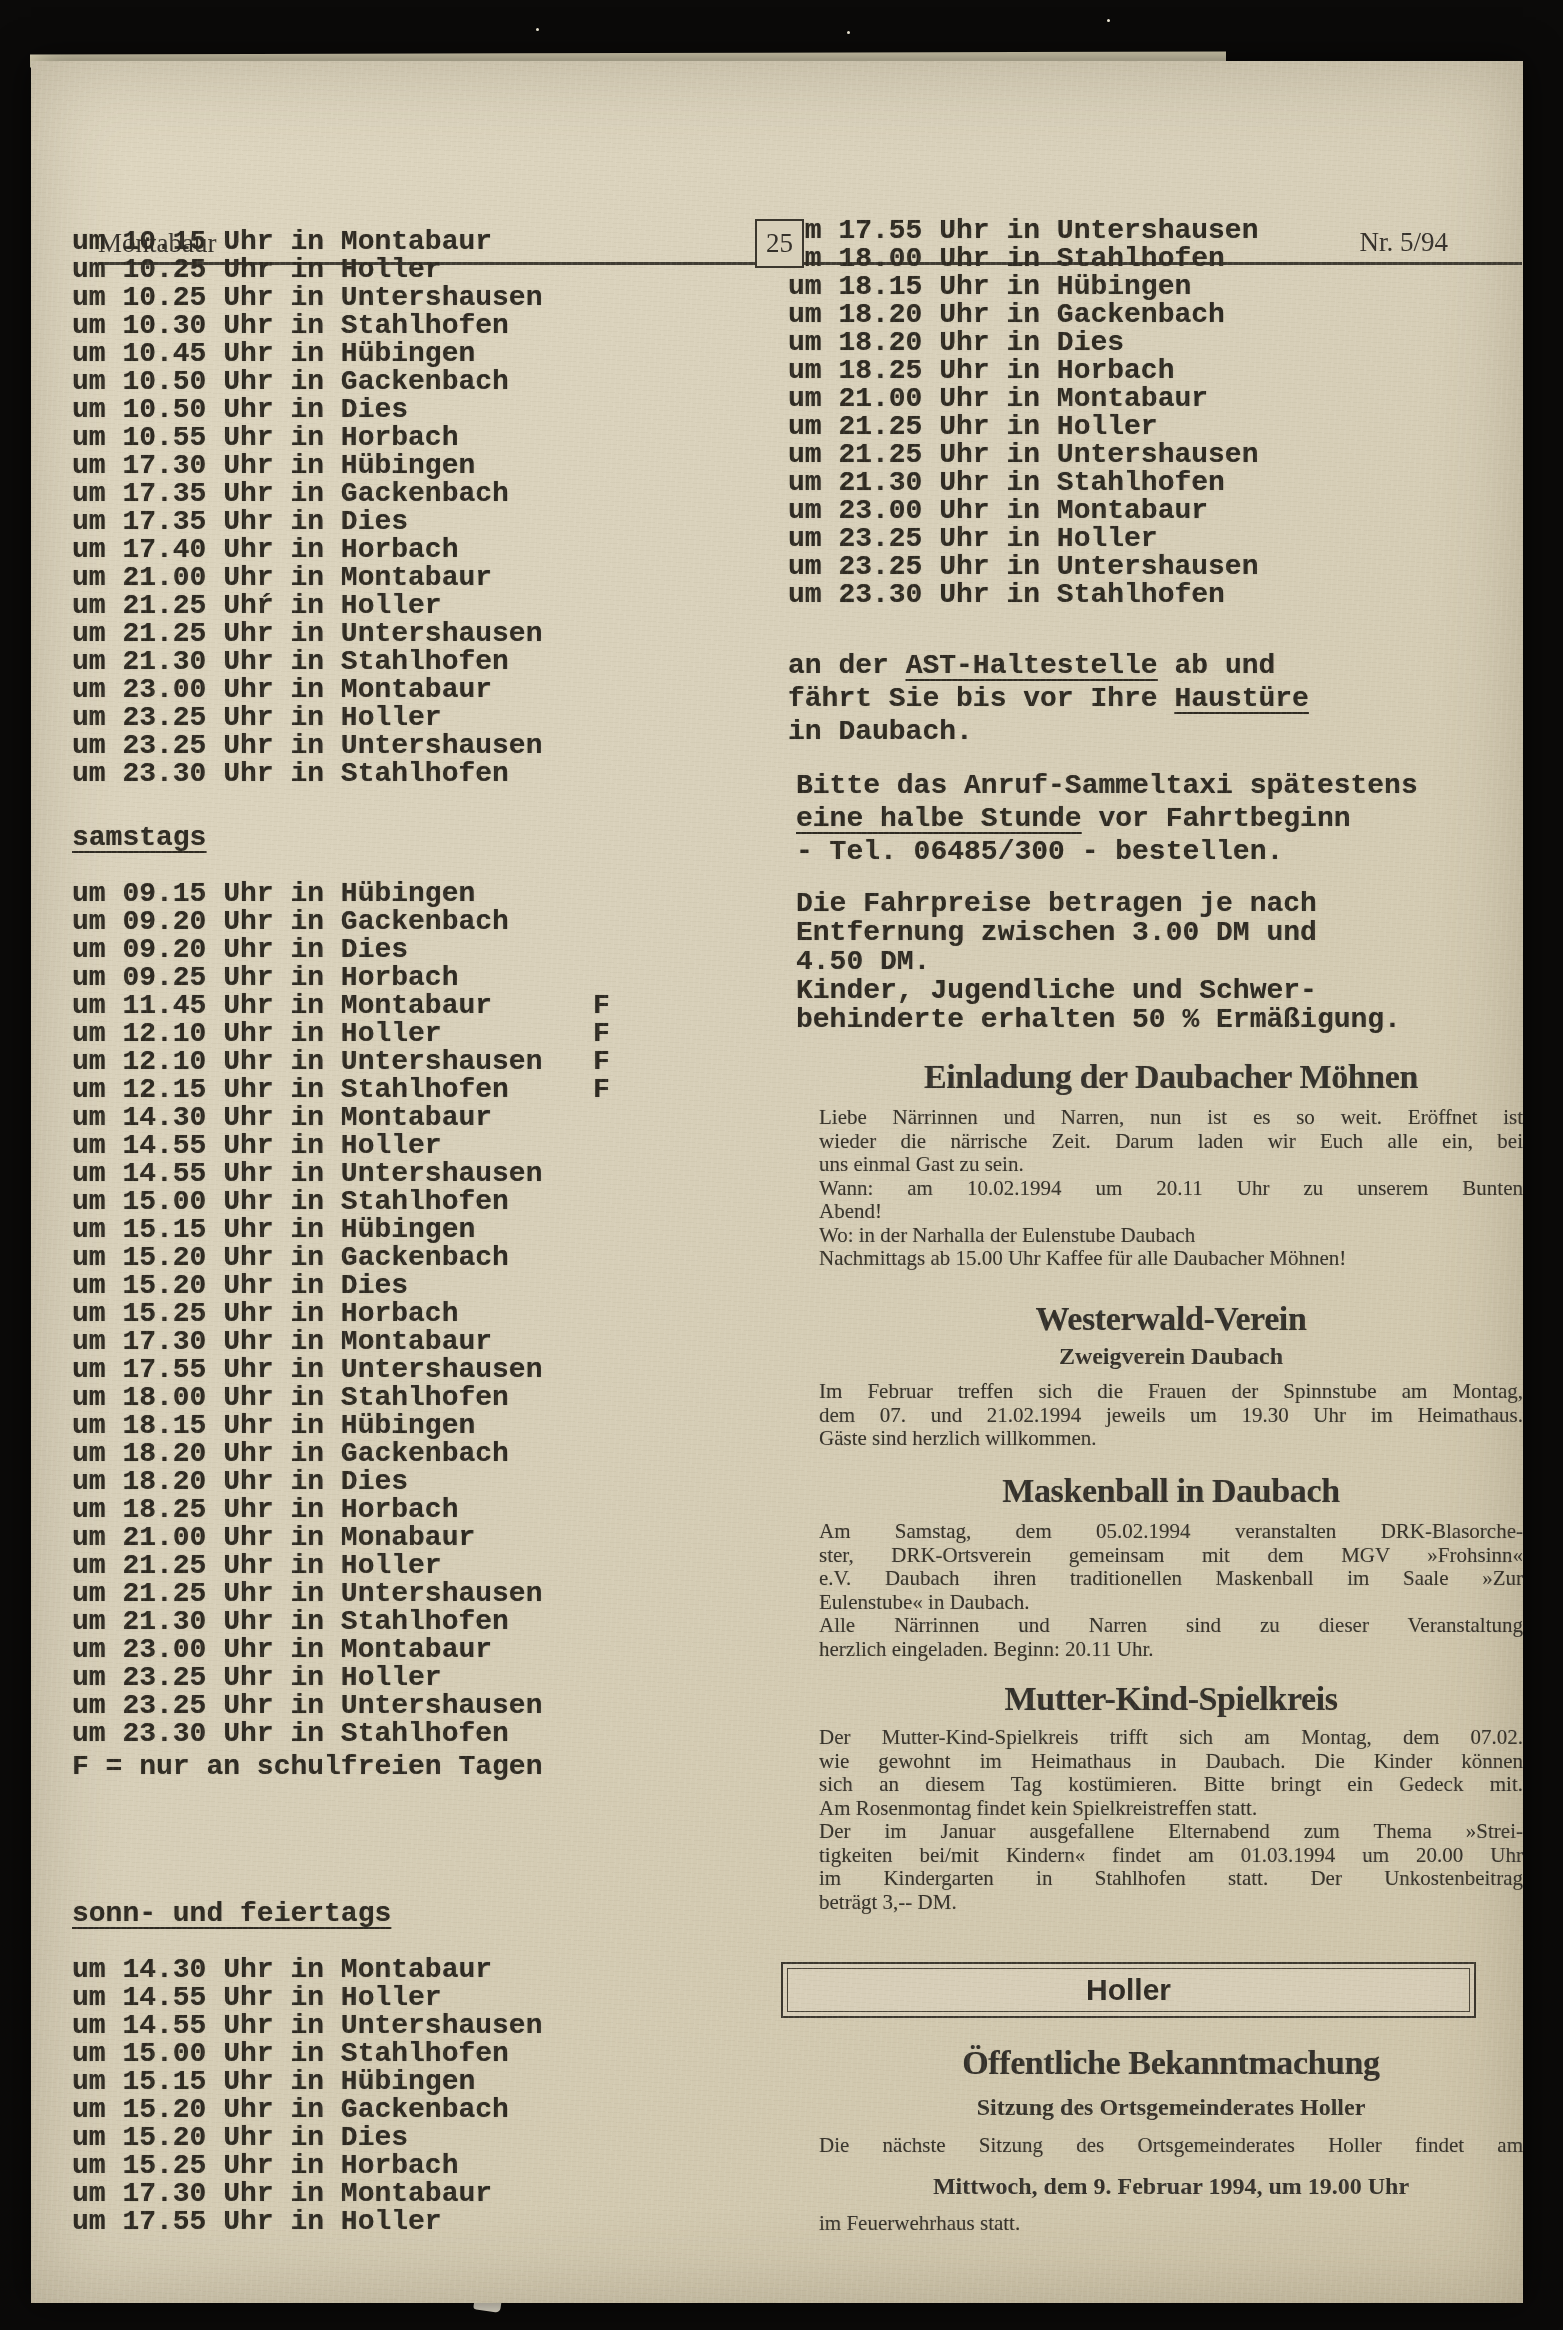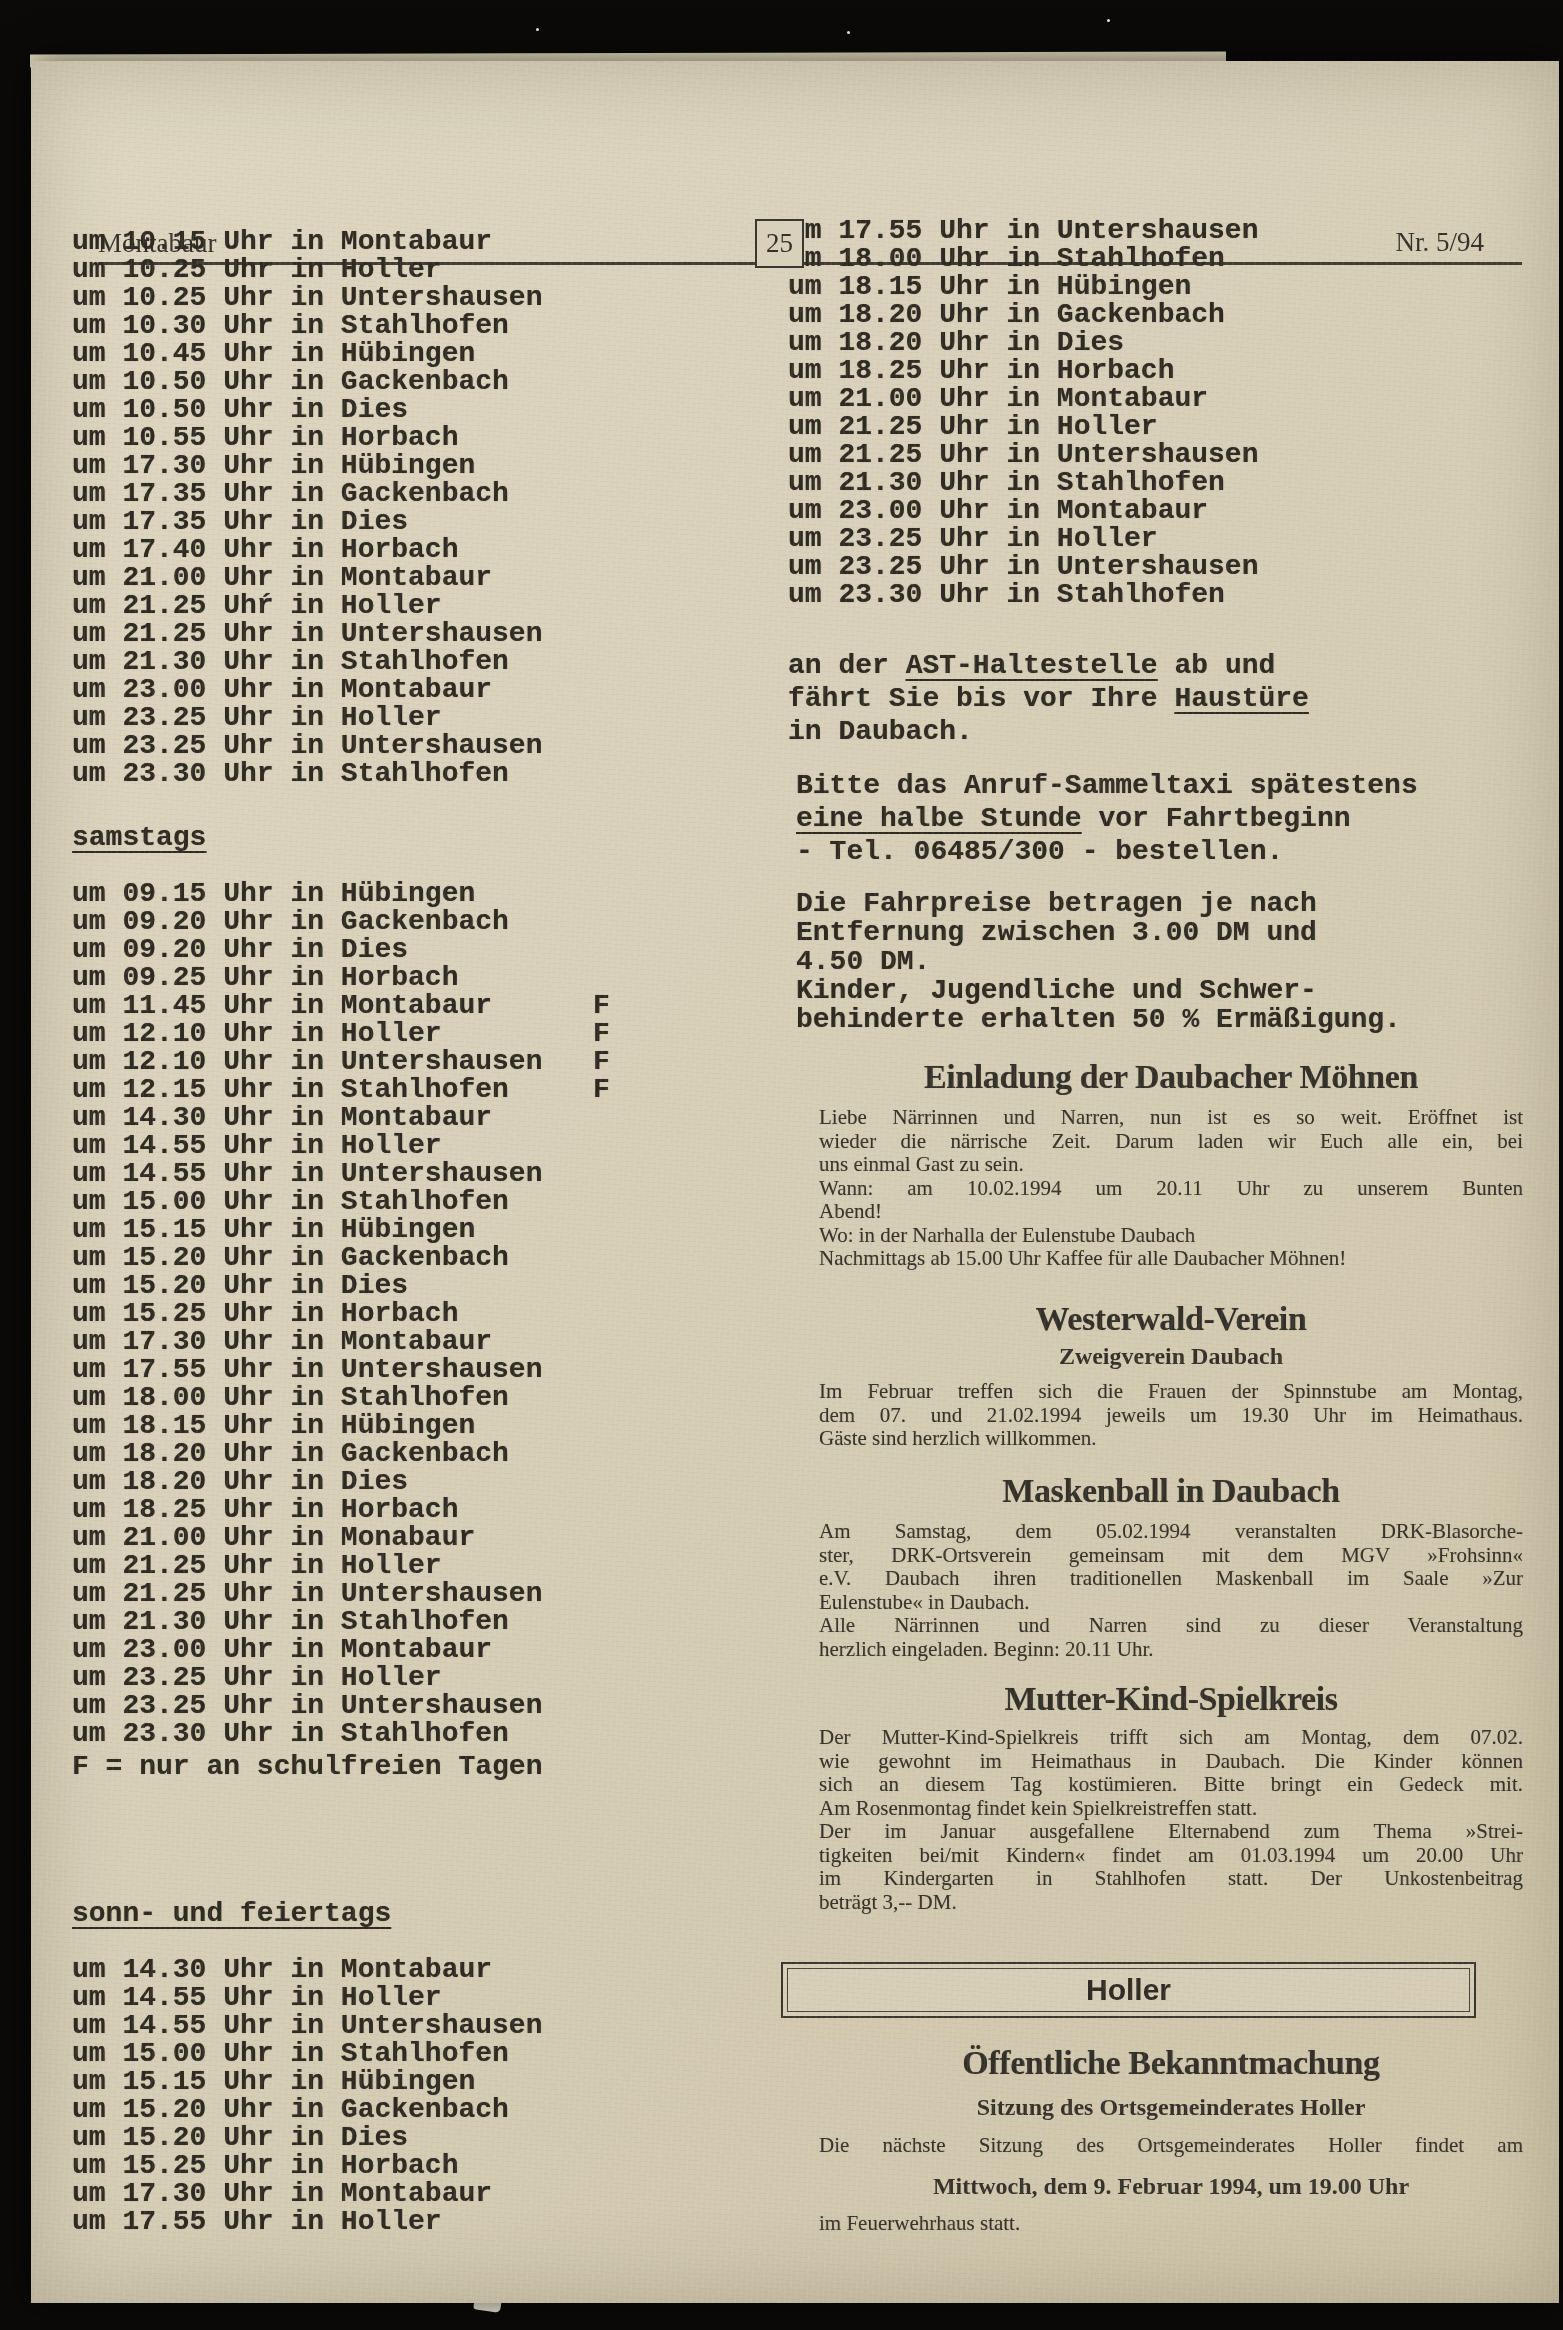--- a/index.html
+++ b/index.html
@@ -8,21 +8,20 @@
     background:#0b0a09;overflow:hidden;
     font-family:"Liberation Sans",sans-serif;
   }
   .speck{position:absolute;background:#efe9d6;border-radius:50%;}
   .page-edge{position:absolute;left:30px;top:53px;width:1196px;height:12.5px;background:#e6debf;transform:rotate(-0.15deg);}
   .bottom-sliver{position:absolute;left:474px;top:2297px;width:26.6px;height:14px;background:#f2ecda;border-radius:1.6px 1.6px 4.7px 3.1px;transform:rotate(8deg);}
   .paper{
     position:absolute;left:31px;top:61px;width:1492px;height:2242px;
     background:linear-gradient(128deg,#ded6c0 0%,#d8d0ba 38%,#d2c9b0 70%,#cdc3a8 100%);
     box-shadow:0 0 36px rgba(0,0,0,.65), inset 0 0 86px rgba(95,84,60,.28);
-    padding-left:36px;
   }
   .paper::after{
     content:"";position:absolute;inset:0;pointer-events:none;
     background:
       repeating-linear-gradient(93deg,rgba(255,252,238,.05) 0 1.6px,transparent 1.6px 5.5px),
       repeating-linear-gradient(4deg,rgba(110,98,70,.05) 0 0.8px,transparent 0.8px 4.7px);
   }
   
   .hdr-left{position:absolute;left:67px;top:167px;font-family:"Liberation Serif",serif;font-size:27px;color:#34302a;}
   .hdr-right{position:absolute;right:75px;top:166px;font-family:"Liberation Serif",serif;font-size:27px;color:#34302a;}

